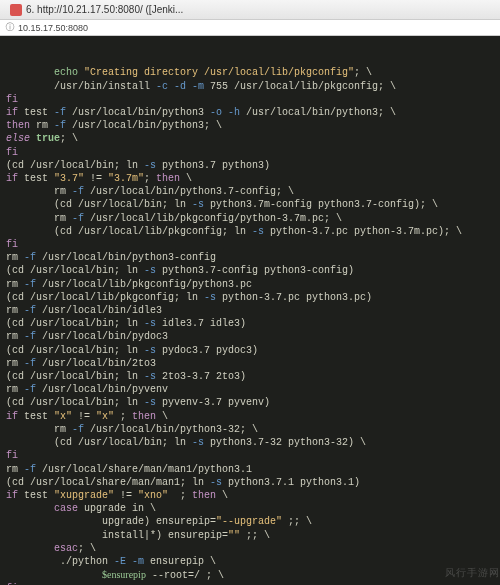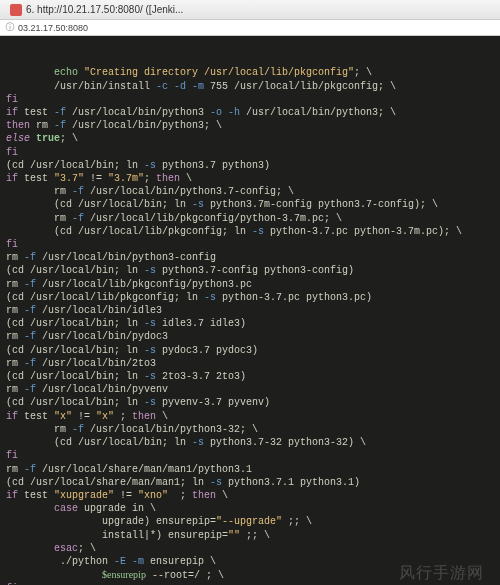--- a/index.html
+++ b/index.html
@@ -73,38 +73,38 @@
   .k-else{ color: #c594c5; font-style: italic; }
   .k-case{ color: #c594c5; }
   .k-esac{ color: #c594c5; }
   .k-true{ color: #99c794; font-weight: bold; }
   .s     { color: #e5c07b; }
   .sg    { color: #99c794; }
   .opt   { color: #6699cc; }
   .var   { color: #99c794; font-family: Liberation Serif, serif; }
   .watermark {
     position: absolute;
-    right: 16px;
+    right: 0;
     bottom: 6px;
-    font-size: 16px;
+    font-size: 10px;
     color: rgba(200, 200, 200, 0.25);
     font-family: sans-serif;
     letter-spacing: 1px;
   }
 </style>
 </head>
 <body>
 
 <div class="top-bar">
   <div class="tab">
     <span class="tab-icon"></span>
     <span>6. http://10.21.17.50:8080/ ([Jenki...</span>
   </div>
 </div>
 
 <div class="url-bar">
   <span class="url-lock">ⓘ</span>
-  <span>03.21.17.50:8080</span>
+  <span>10.15.17.50:8080</span>
 </div>
 
 <div class="terminal" id="terminal">
   <span class="ln"><span>        </span><span class="sg">echo</span><span> </span><span class="s">"Creating directory /usr/local/lib/pkgconfig"</span><span>; \</span></span><span class="ln"><span>        /usr/bin/install </span><span class="opt">-c -d -m</span><span> 755 /usr/local/lib/pkgconfig; \</span></span><span class="ln"><span class="k-fi">fi</span></span><span class="ln"><span class="k-if">if</span><span> test </span><span class="opt">-f</span><span> /usr/local/bin/python3 </span><span class="opt">-o -h</span><span> /usr/local/bin/python3; \</span></span><span class="ln"><span class="k-then">then</span><span> rm </span><span class="opt">-f</span><span> /usr/local/bin/python3; \</span></span><span class="ln"><span class="k-else">else</span><span> </span><span class="k-true">true</span><span>; \</span></span><span class="ln"><span class="k-fi">fi</span></span><span class="ln"><span>(cd /usr/local/bin; ln </span><span class="opt">-s</span><span> python3.7 python3)</span></span><span class="ln"><span class="k-if">if</span><span> test </span><span class="s">"3.7"</span><span> != </span><span class="s">"3.7m"</span><span>; </span><span class="k-then">then</span><span> \</span></span><span class="ln"><span>        rm </span><span class="opt">-f</span><span> /usr/local/bin/python3.7-config; \</span></span><span class="ln"><span>        (cd /usr/local/bin; ln </span><span class="opt">-s</span><span> python3.7m-config python3.7-config); \</span></span><span class="ln"><span>        rm </span><span class="opt">-f</span><span> /usr/local/lib/pkgconfig/python-3.7m.pc; \</span></span><span class="ln"><span>        (cd /usr/local/lib/pkgconfig; ln </span><span class="opt">-s</span><span> python-3.7.pc python-3.7m.pc); \</span></span><span class="ln"><span class="k-fi">fi</span></span><span class="ln"><span>rm </span><span class="opt">-f</span><span> /usr/local/bin/python3-config</span></span><span class="ln"><span>(cd /usr/local/bin; ln </span><span class="opt">-s</span><span> python3.7-config python3-config)</span></span><span class="ln"><span>rm </span><span class="opt">-f</span><span> /usr/local/lib/pkgconfig/python3.pc</span></span><span class="ln"><span>(cd /usr/local/lib/pkgconfig; ln </span><span class="opt">-s</span><span> python-3.7.pc python3.pc)</span></span><span class="ln"><span>rm </span><span class="opt">-f</span><span> /usr/local/bin/idle3</span></span><span class="ln"><span>(cd /usr/local/bin; ln </span><span class="opt">-s</span><span> idle3.7 idle3)</span></span><span class="ln"><span>rm </span><span class="opt">-f</span><span> /usr/local/bin/pydoc3</span></span><span class="ln"><span>(cd /usr/local/bin; ln </span><span class="opt">-s</span><span> pydoc3.7 pydoc3)</span></span><span class="ln"><span>rm </span><span class="opt">-f</span><span> /usr/local/bin/2to3</span></span><span class="ln"><span>(cd /usr/local/bin; ln </span><span class="opt">-s</span><span> 2to3-3.7 2to3)</span></span><span class="ln"><span>rm </span><span class="opt">-f</span><span> /usr/local/bin/pyvenv</span></span><span class="ln"><span>(cd /usr/local/bin; ln </span><span class="opt">-s</span><span> pyvenv-3.7 pyvenv)</span></span><span class="ln"><span class="k-if">if</span><span> test </span><span class="s">"x"</span><span> != </span><span class="s">"x"</span><span> ; </span><span class="k-then">then</span><span> \</span></span><span class="ln"><span>        rm </span><span class="opt">-f</span><span> /usr/local/bin/python3-32; \</span></span><span class="ln"><span>        (cd /usr/local/bin; ln </span><span class="opt">-s</span><span> python3.7-32 python3-32) \</span></span><span class="ln"><span class="k-fi">fi</span></span><span class="ln"><span>rm </span><span class="opt">-f</span><span> /usr/local/share/man/man1/python3.1</span></span><span class="ln"><span>(cd /usr/local/share/man/man1; ln </span><span class="opt">-s</span><span> python3.7.1 python3.1)</span></span><span class="ln"><span class="k-if">if</span><span> test </span><span class="s">"xupgrade"</span><span> != </span><span class="s">"xno"</span><span>  ; </span><span class="k-then">then</span><span> \</span></span><span class="ln"><span>        </span><span class="k-case">case</span><span> upgrade in \</span></span><span class="ln"><span>                upgrade) ensurepip=</span><span class="s">"--upgrade"</span><span> ;; \</span></span><span class="ln"><span>                install|*) ensurepip=</span><span class="s">""</span><span> ;; \</span></span><span class="ln"><span>        </span><span class="k-esac">esac</span><span>; \</span></span><span class="ln"><span>         ./python </span><span class="opt">-E -m</span><span> ensurepip \</span></span><span class="ln"><span>                </span><span class="var">$ensurepip</span><span> --root=/ ; \</span></span><span class="ln"><span class="k-fi">fi</span></span><div class="watermark">风行手游网</div>
 </div>
 
 </body></html>

